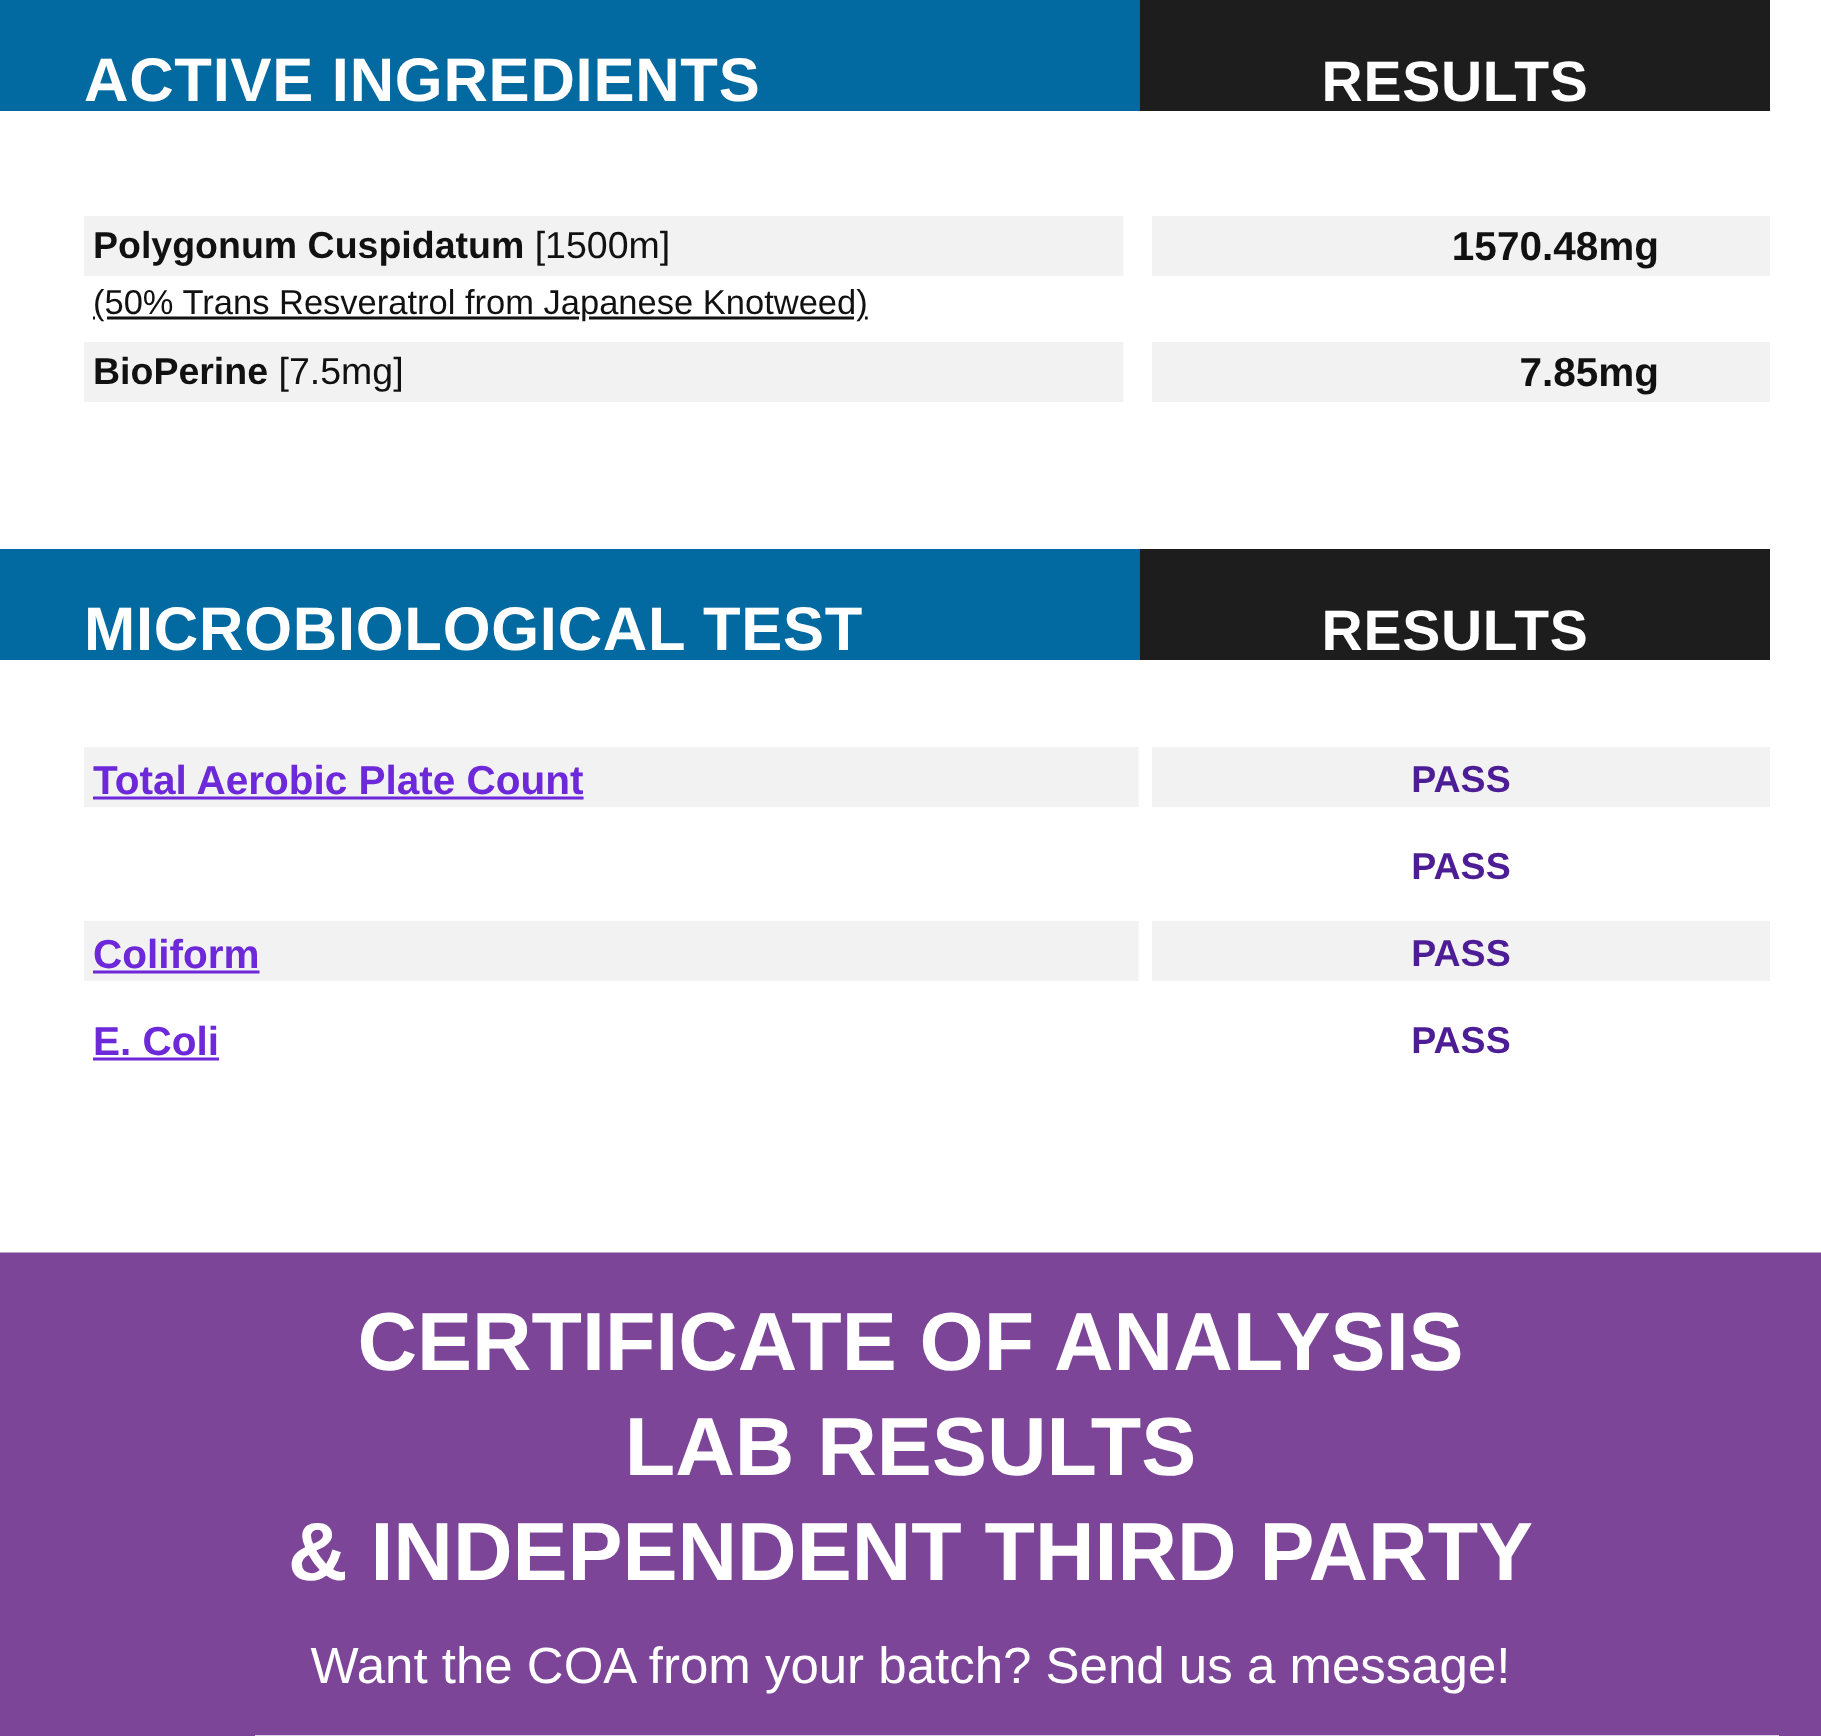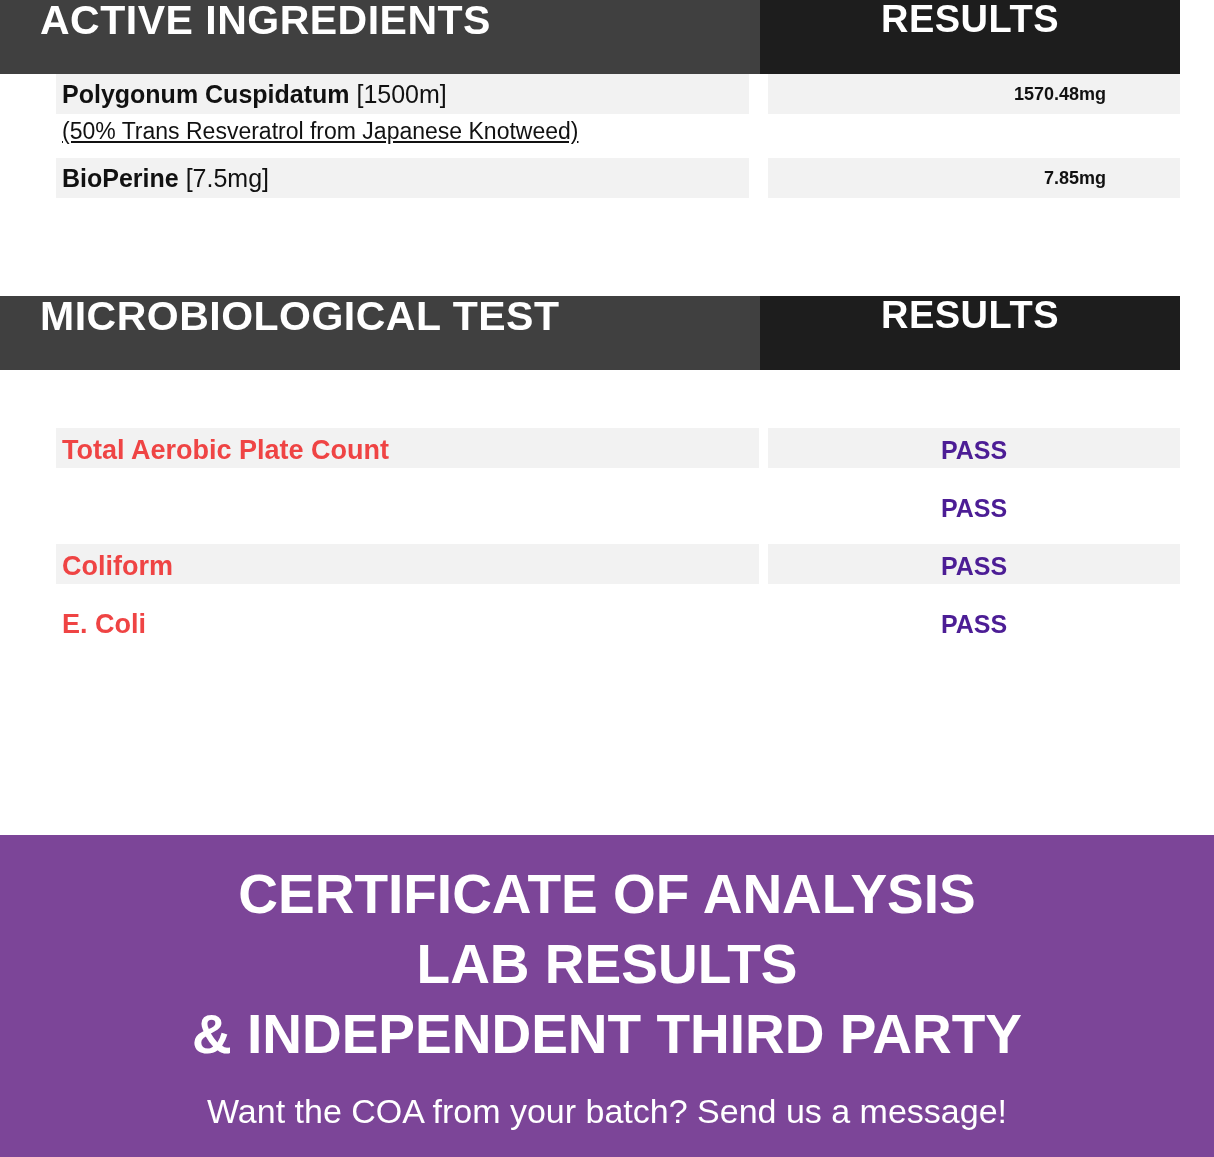--- a/index.html
+++ b/index.html
@@ -17,50 +17,51 @@
     background: #ffffff;
   }
 
   
   .header-row {
     display: flex;
     width: 100%;
     height: 74px;
   }
   .header-left {
-    background: #404040;
+    background: #0369a1;
     flex: 0 0 760px;
     display: flex;
-    align-items: flex-start;
-    padding-left: 40px;
+    align-items: flex-end;
+    padding-left: 56px;
   }
   .header-right {
     background: #1d1d1d;
     flex: 0 0 420px;
     display: flex;
-    align-items: flex-start;
+    align-items: flex-end;
     justify-content: center;
   }
   .header-left .title {
     color: #ffffff;
     font-size: 41px;
     font-weight: bold;
     letter-spacing: 0.5px;
     line-height: 1;
   }
   .header-right .title {
     color: #ffffff;
     font-size: 38px;
     font-weight: bold;
     letter-spacing: 0.5px;
     line-height: 1;
   }
 
   
   .ing-table {
+    margin-top: 70px;
     width: 100%;
   }
   .ing-row {
     position: relative;
     width: 100%;
     min-height: 40px;
   }
   .ing-row .band-left {
     position: absolute;
     left: 56px;
@@ -85,21 +86,21 @@
     line-height: 40px;
     white-space: nowrap;
   }
   .ing-row .name b { font-weight: bold; }
   .ing-row .name span.dose { font-weight: normal; }
   .ing-row .value {
     position: absolute;
     right: 108px;
     top: 0;
     line-height: 40px;
-    font-size: 18px;
+    font-size: 27px;
     font-weight: bold;
     color: #111;
     text-align: center;
   }
   .ing-sub {
     padding-left: 62px;
     font-size: 23px;
     color: #111;
     line-height: 34px;
     white-space: nowrap;
@@ -132,22 +133,23 @@
     height: 40px;
     background: #f2f2f2;
   }
   .micro-row.plain .band-left,
   .micro-row.plain .band-right { background: transparent; }
   .micro-row .label {
     position: relative;
     padding-left: 62px;
     font-size: 27px;
     font-weight: bold;
-    color: #ef4444;
+    color: #6d28d9;
     line-height: 44px;
+    text-decoration: underline;
   }
   .micro-row .result {
     position: absolute;
     left: 768px;
     width: 412px;
     top: 0;
     text-align: center;
     line-height: 44px;
     font-size: 25px;
     font-weight: bold;

